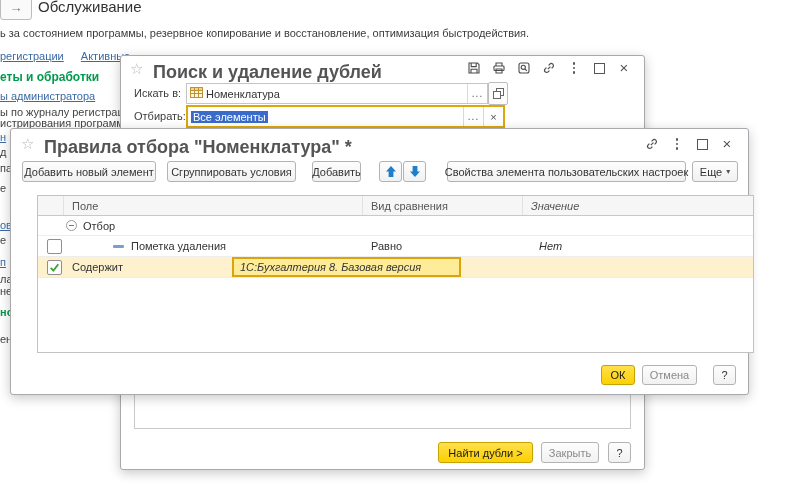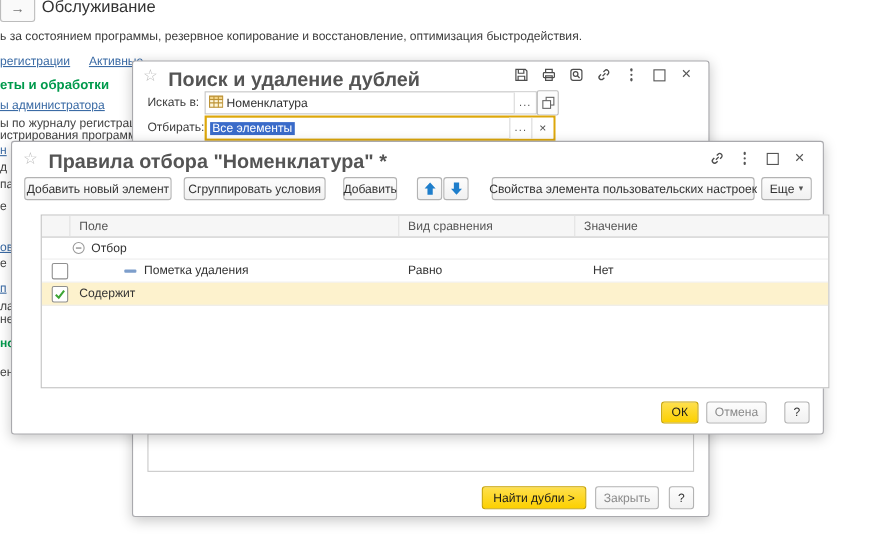--- a/index.html
+++ b/index.html
@@ -57,21 +57,21 @@
   .toolbar{position:absolute;left:0;top:32px;height:21px;right:0;}
   .toolbar .btn{position:absolute;top:0;}
   .arrow-btn{width:23px;padding:0;}
   
   .grid{position:absolute;left:10px;top:66px;width:715px;height:156px;border:1px solid #c2c2c2;background:#fff;overflow:hidden;margin-left:16px;}
   .ghead{display:flex;height:19px;background:#f6f6f6;border-bottom:1px solid #c9c9c9;color:#555;align-items:center;}
   .ghead .hc{border-right:1px solid #e2e2e2;height:100%;display:flex;align-items:center;padding-left:8px;box-sizing:border-box;}
   .c-check{width:26px;flex:none;}
   .c-field{width:299px;flex:none;}
   .c-comp{width:160px;flex:none;}
-  .c-val{flex:1;}
+  .c-val{flex:1;font-style:italic;}
   .trow{display:flex;height:20px;align-items:center;border-bottom:1px solid #ededed;cursor:pointer;}
   .trow.selected{background:#fdf2cd;}
   .grow{height:19px;display:flex;align-items:center;border-bottom:1px solid #ededed;cursor:pointer;}
   .tree-minus{width:9px;height:9px;border:1px solid #9a9a9a;border-radius:50%;margin-left:28px;margin-right:6px;position:relative;flex:none;}
   .tree-minus::after{content:"";position:absolute;left:2px;right:2px;top:3.5px;height:1px;background:#777;}
   .checkbox{width:13px;height:13px;border:1px solid #8f8f8f;border-radius:2px;background:#fff;margin-left:9px;display:flex;align-items:center;justify-content:center;cursor:pointer;}
   .checkbox svg{display:none;}
   .checkbox.checked svg{display:block;}
   .dash-icon{width:11px;height:3px;background:#7d9ecb;border-radius:1px;margin:0 7px 0 49px;flex:none;}
   .cellpad{padding-left:8px;}
@@ -268,20 +268,21 @@
 
     <div class="trow selected">
       <div class="c-check">
           <span class="checkbox checked">
             <svg width="11" height="11" viewBox="0 0 13 13">
               <path d="M2 7l3.2 3.2L11 2.6" fill="none" stroke="#3da535" stroke-width="2.2"></path>
             </svg>
           </span>
         </div>
       <div class="c-comp cellpad">Содержит</div>
+      <div class="c-val"><span class="valbox">1С:Бухгалтерия 8. Базовая версия</span></div>
     </div>
   </div>
 
   <div class="w2footer">
     <span class="btn btn-yellow" style="left:590px;width:34px">ОК</span>
     <span class="btn btn-dim" style="left:631px;width:55px">Отмена</span>
     <span class="btn" style="left:702px;width:23px;padding:0">?</span>
   </div>
 </div>
 

